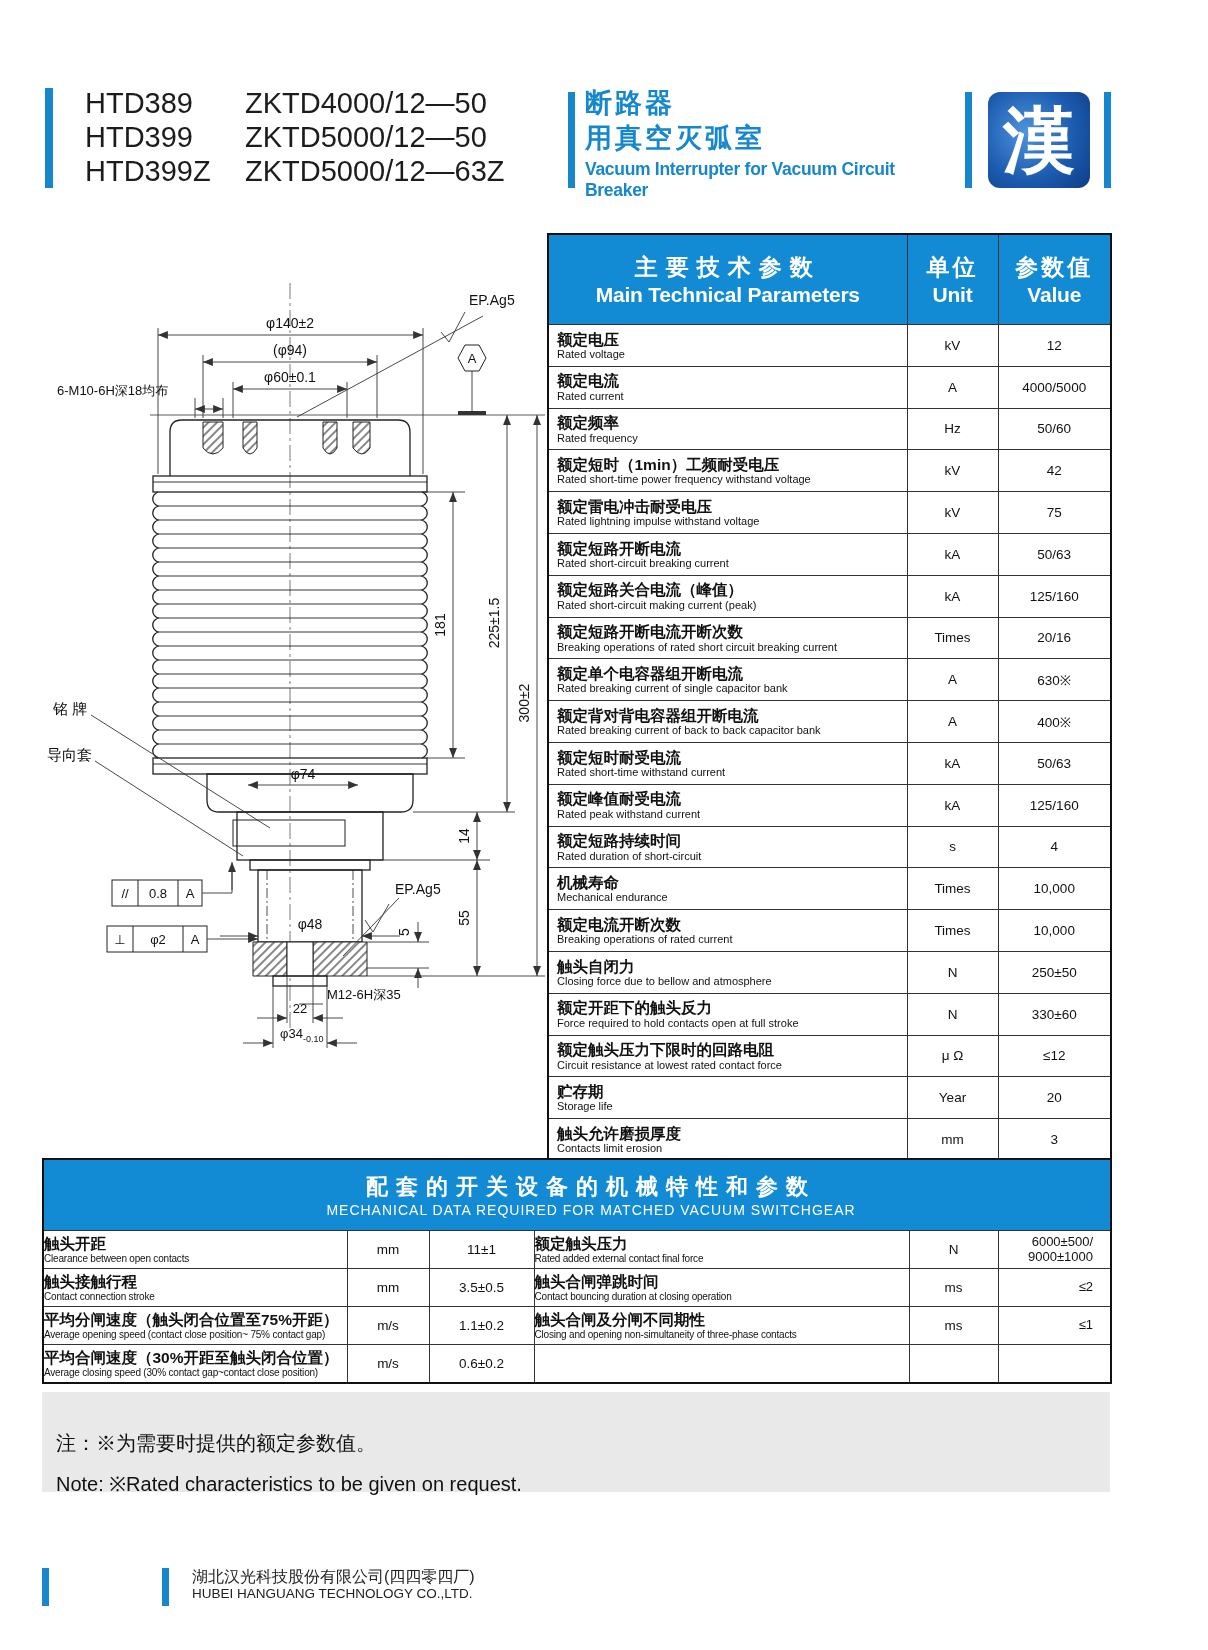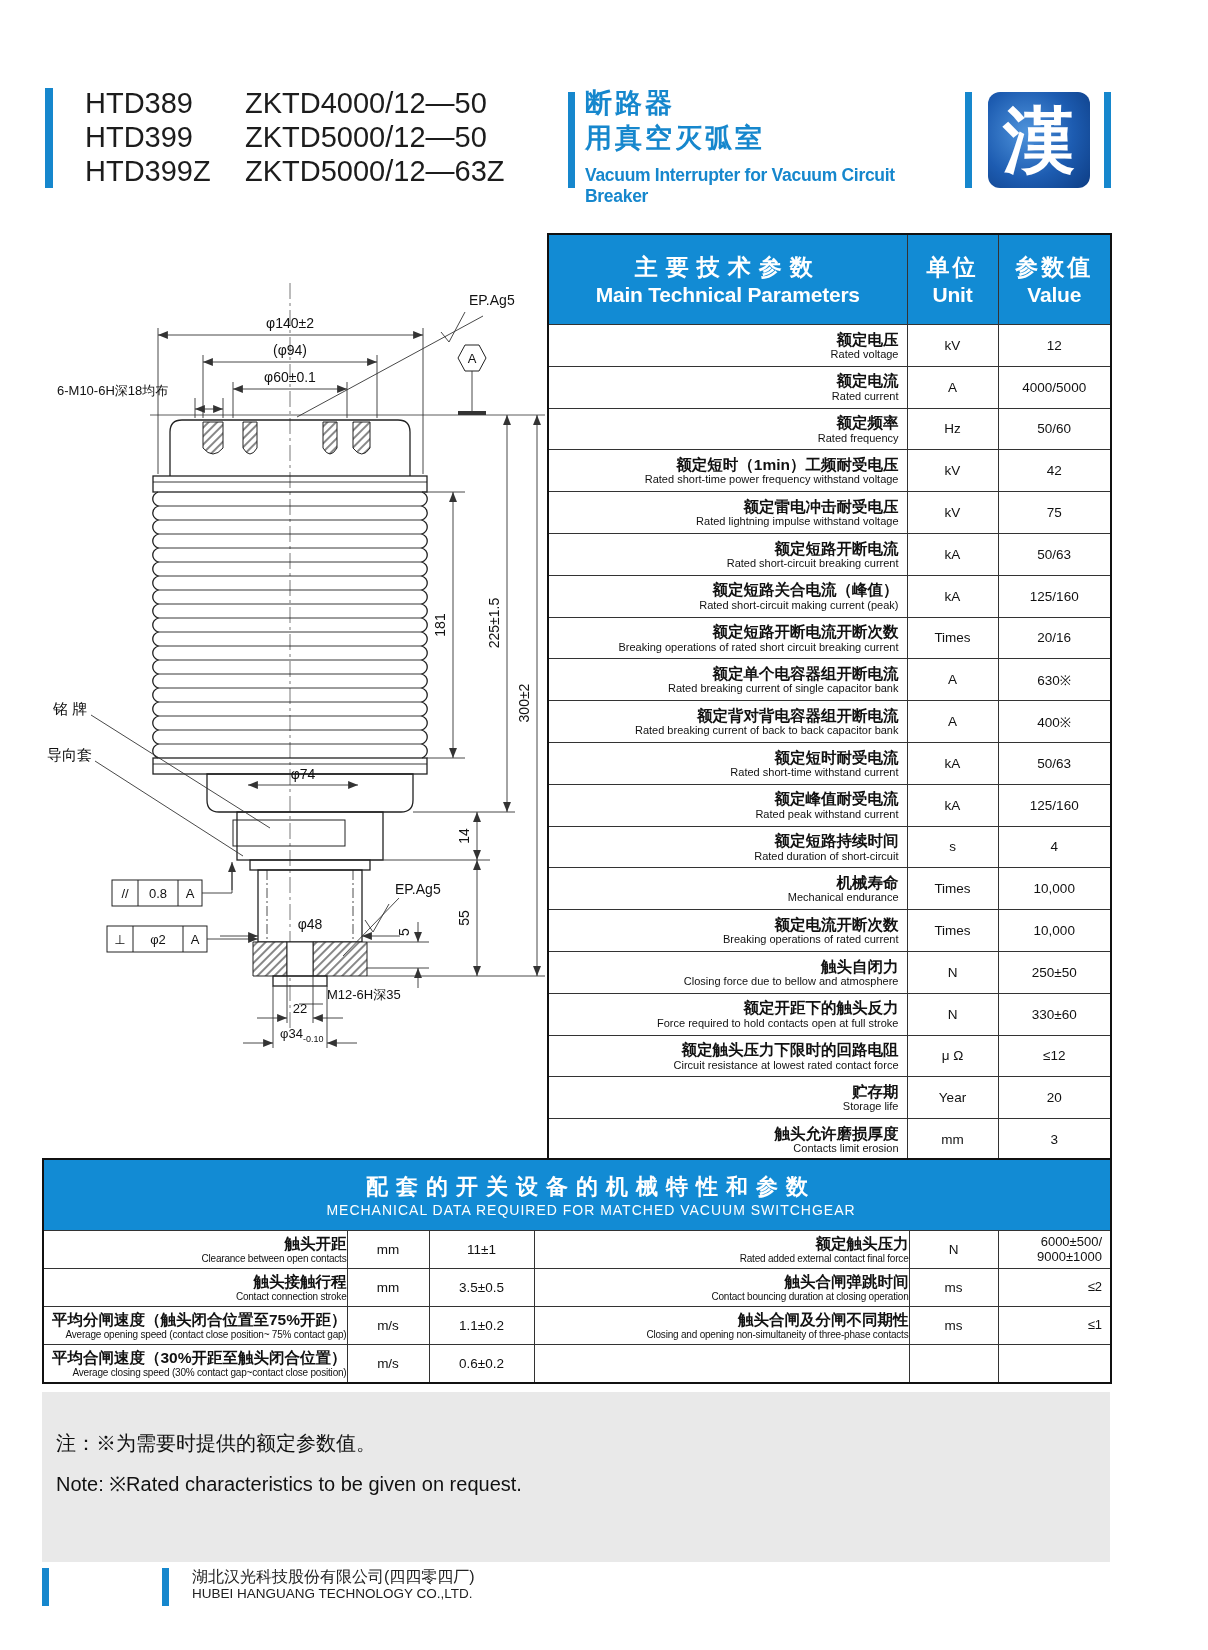--- a/index.html
+++ b/index.html
@@ -4,48 +4,48 @@
 <style>
   html,body{margin:0;padding:0;background:#fff;}
   .page{position:relative;width:1208px;height:1650px;background:#fff;overflow:hidden;
         font-family:"Liberation Sans",sans-serif;color:#111;}
   .vbar{position:absolute;background:#1687cd;}
   
   .models{position:absolute;left:85px;top:86px;font-size:29px;font-weight:500;color:#1c1c1c;line-height:34px;white-space:nowrap;}
   .models .code{display:inline-block;width:160px;}
   .titleblock{position:absolute;left:585px;top:86px;width:370px;text-align:left;}
   .t-cn{font-size:27px;color:#1687cd;letter-spacing:3px;line-height:35px;font-weight:600;}
-  .t-en{font-size:17.5px;color:#1687cd;font-weight:bold;margin-top:9px;letter-spacing:-0.3px;}
+  .t-en{font-size:17.5px;color:#1687cd;font-weight:bold;margin-top:3px;letter-spacing:-0.3px;}
   .seal{position:absolute;left:988px;top:92px;width:102px;height:96px;border-radius:12px;
         background:radial-gradient(circle at 38% 42%, #4f94dc 0%, #1d5cb1 55%, #0d3d84 100%);
         display:flex;align-items:center;justify-content:center;}
   .seal span{color:#fff;font-size:72px;font-weight:bold;line-height:1;}
   
   table{border-collapse:collapse;table-layout:fixed;}
   .mt{position:absolute;left:547px;top:233px;width:563px;border:2px solid #111;}
   .mt th,.mt td{border:1px solid #333;padding:0;vertical-align:middle;}
   .mt thead th{background:#128bd4;color:#fff;height:89px;}
   .hcn{font-size:23px;font-weight:bold;letter-spacing:8px;}
   .hcn.small{letter-spacing:3px;}
   .hen{font-size:21px;font-weight:bold;letter-spacing:-0.2px;}
   .mt tbody td{height:36.8px;}
-  td.p{padding:2px 8px;text-align:right;}
+  td.p{padding:2px 8px;text-align:left;}
   .cn{font-size:15.5px;font-weight:600;line-height:1.12;white-space:nowrap;}
   .en{font-size:11px;line-height:1.1;color:#111;white-space:nowrap;}
   td.u,td.v{text-align:center;font-size:13.5px;}
   .mech{position:absolute;left:42px;top:1158px;width:1068px;border:2px solid #111;}
   .mech th,.mech td{border:1px solid #333;padding:0;vertical-align:middle;}
   .mech thead th{background:#128bd4;color:#fff;height:70px;padding-left:28px;}
   .mech .hcn{font-size:22px;}
   .mech .hen{font-size:14px;font-weight:normal;letter-spacing:1px;}
   .mech tbody td{height:37px;}
   .mech .en{font-size:10px;letter-spacing:-0.2px;}
-  td.vr{text-align:right;padding-right:8px;font-size:13px;white-space:pre-line;line-height:1.15;}
+  td.vr{text-align:right;padding-right:17px;font-size:13px;white-space:pre-line;line-height:1.15;}
   
-  .note{position:absolute;left:42px;top:1392px;width:1068px;height:170px;background:#e9e9e9;}
+  .note{position:absolute;left:42px;top:1392px;width:1068px;height:100px;background:#e9e9e9;}
   .note .n-cn{position:absolute;left:14px;top:38px;font-size:20px;color:#111;}
   .note .n-en{position:absolute;left:14px;top:78px;font-size:20px;color:#111;}
   .pagenum{position:absolute;left:75px;top:1655px;width:80px;text-align:left;font-size:21px;color:#a21caf;}
   .company{position:absolute;left:192px;top:1567px;line-height:1.2;}
   .c-cn{font-size:16px;color:#222;}
   .c-en{font-size:13.5px;color:#222;}
   svg text{font-family:"Liberation Sans",sans-serif;}
 </style>
 </head>
 <body>

